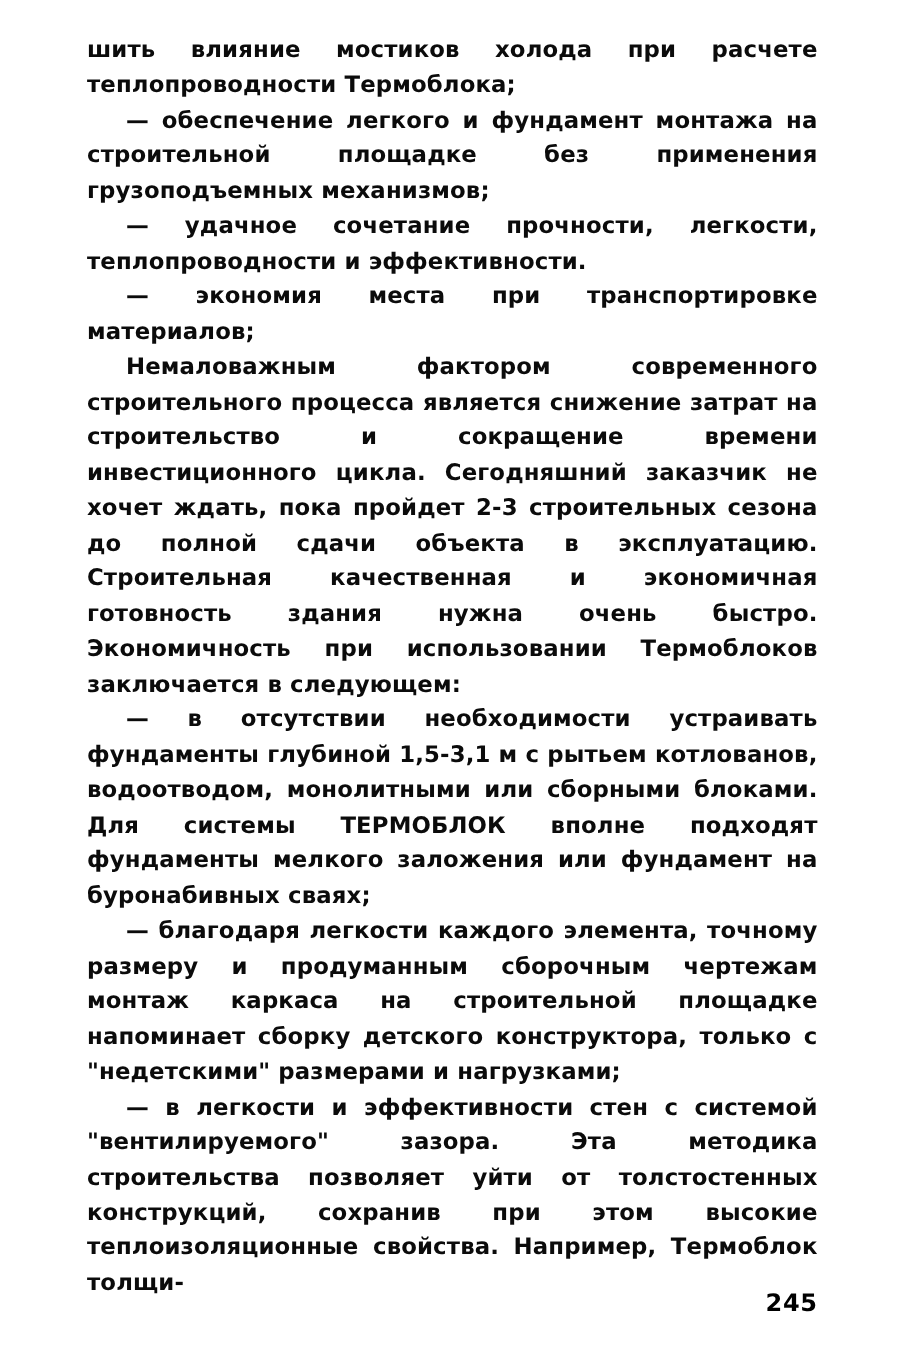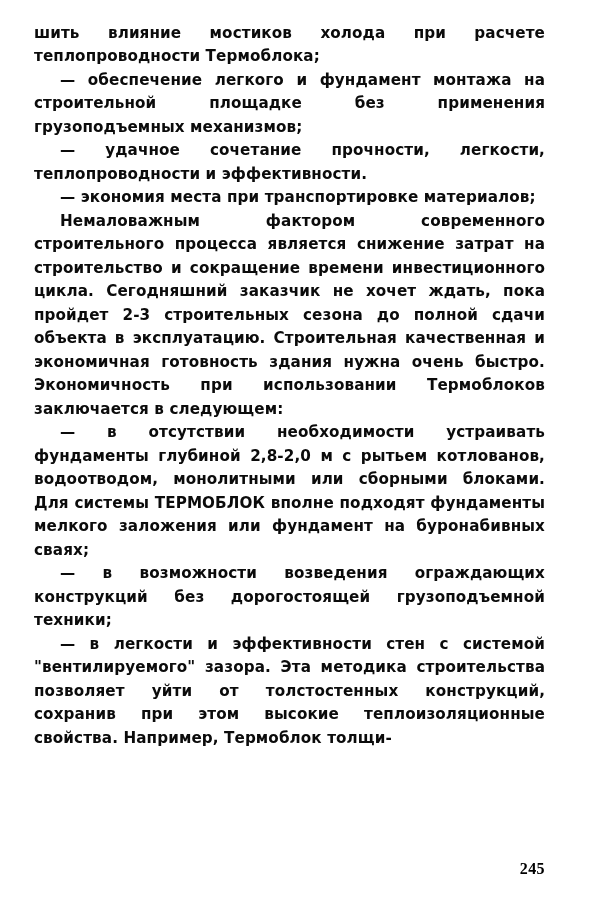--- a/index.html
+++ b/index.html
@@ -12,21 +12,21 @@
     background: #ffffff;
     font-family: "DejaVu Sans", sans-serif;
     color: #000000;
     overflow: hidden;
   }
   .page {
     position: relative;
     width: 600px;
     height: 904px;
     box-sizing: border-box;
-    padding: 22px 55px 0 34px;
+    padding: 22px 55px 0 58px;
   }
   .body-text {
     font-size: 15.2px;
     line-height: 1.545;
     text-align: justify;
     text-justify: inter-word;
     font-weight: 600;
     letter-spacing: 0.1px;
     color: #0b0b0b;
   }
@@ -47,31 +47,30 @@
     content: none;
   }
   .page-number {
     position: absolute;
     right: 55px;
     bottom: 26px;
     font-size: 16px;
     font-weight: 700;
     letter-spacing: 0.4px;
     color: #000000;
-    font-family: Liberation Serif, serif;
   }
 </style>
 </head>
 <body>
 
 <div class="page">
   <div class="body-text">
     <p class="para nostretch">шить влияние мостиков холода при расчете теплопроводности Термоблока;</p>
     <p class="para indent nostretch">— обеспечение легкого и фундамент монтажа на строительной площадке без применения грузоподъемных механизмов;</p>
     <p class="para indent nostretch">— удачное сочетание прочности, легкости, теплопроводности и эффективности.</p>
     <p class="para indent nostretch">— экономия места при транспортировке материалов;</p>
     <p class="para indent nostretch">Немаловажным фактором современного строительного процесса является снижение затрат на строительство и сокращение времени инвестиционного цикла. Сегодняшний заказчик не хочет ждать, пока пройдет 2-3 строительных сезона до полной сдачи объекта в эксплуатацию. Строительная качественная и экономичная готовность здания нужна очень быстро. Экономичность при использовании Термоблоков заключается в следующем:</p>
-    <p class="para indent nostretch">— в отсутствии необходимости устраивать фундаменты глубиной 2,8-2,0 м с рытьем котлованов, водоотводом, монолитными или сборными блоками. Для системы ТЕРМОБЛОК вполне подходят фундаменты мелкого заложения или фундамент на буронабивных сваях;</p>
-    <p class="para indent nostretch">— в возможности возведения ограждающих конструкций без дорогостоящей грузоподъемной техники;</p>
+    <p class="para indent nostretch">— в отсутствии необходимости устраивать фундаменты глубиной 1,5-3,1 м с рытьем котлованов, водоотводом, монолитными или сборными блоками. Для системы ТЕРМОБЛОК вполне подходят фундаменты мелкого заложения или фундамент на буронабивных сваях;</p>
+    <p class="para indent nostretch">— благодаря легкости каждого элемента, точному размеру и продуманным сборочным чертежам монтаж каркаса на строительной площадке напоминает сборку детского конструктора, только с "недетскими" размерами и нагрузками;</p>
     <p class="para indent nostretch">— в легкости и эффективности стен с системой "вентилируемого" зазора. Эта методика строительства позволяет уйти от толстостенных конструкций, сохранив при этом высокие теплоизоляционные свойства. Например, Термоблок толщи-</p>
   </div>
   <div class="page-number">245</div>
 </div>
 
 </body></html>

